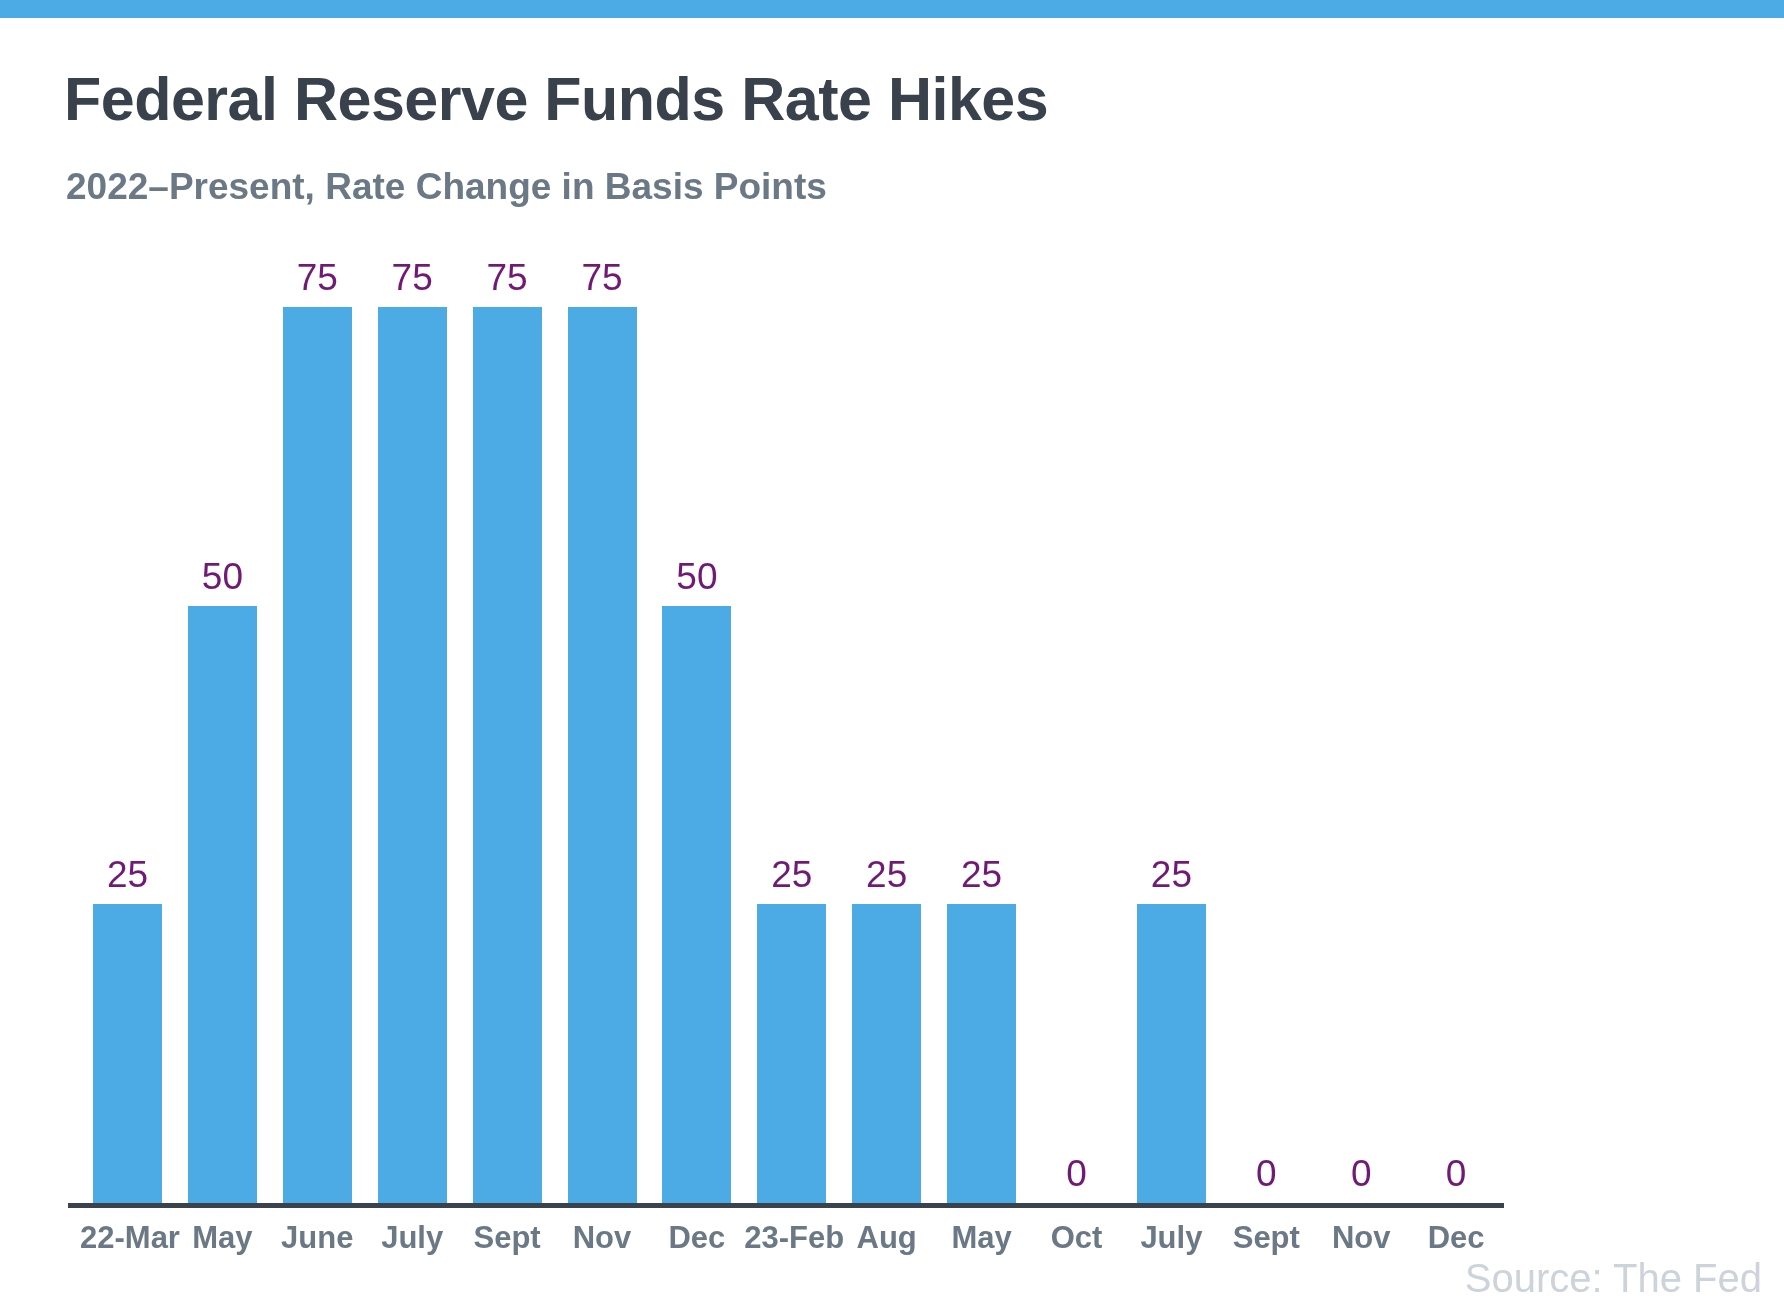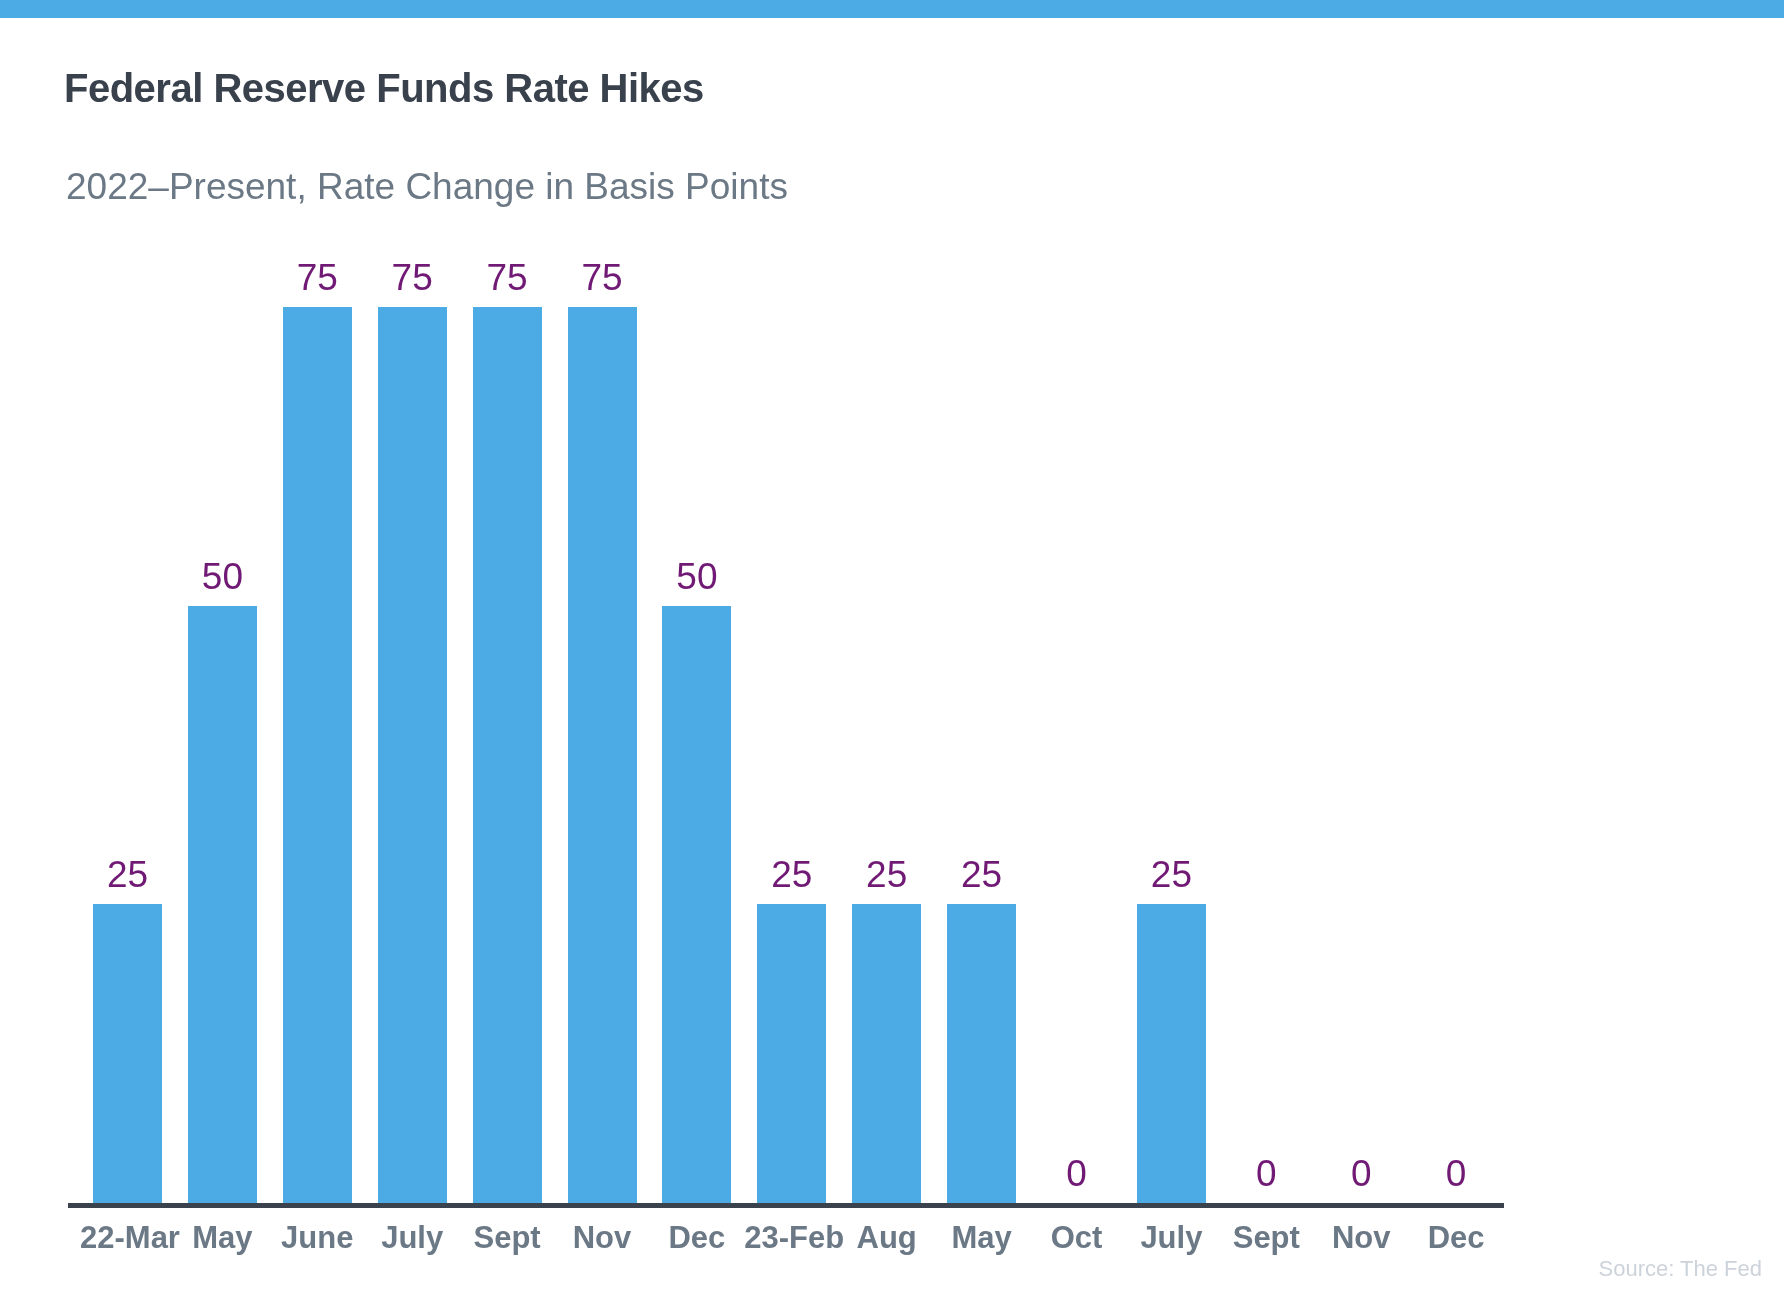--- a/index.html
+++ b/index.html
@@ -22,34 +22,34 @@
     top: 0;
     width: 1784px;
     height: 18px;
     background: #4CAAE5;
   }
 
   .page-title {
     position: absolute;
     left: 64px;
     top: 68px;
-    font-size: 40px;
+    font-size: 61px;
     font-weight: bold;
     color: #39414D;
     letter-spacing: -0.5px;
     white-space: nowrap;
     line-height: 1.02;
   }
 
   .page-subtitle {
     position: absolute;
     left: 66px;
     top: 168px;
     font-size: 37px;
-    font-weight: normal;
+    font-weight: bold;
     color: #6B7885;
     white-space: nowrap;
     line-height: 1.05;
   }
 
   
   .plot {
     position: absolute;
     left: 0;
     top: 0;
@@ -100,21 +100,21 @@
     color: #6B7885;
     line-height: 1;
     white-space: nowrap;
     font-weight: bold;
   }
 
   .source-note {
     position: absolute;
     right: 22px;
     top: 1258px;
-    font-size: 22px;
+    font-size: 40px;
     color: #CDD3DA;
     white-space: nowrap;
     line-height: 1;
   }
 </style>
 </head>
 <body>
 
 <div class="top-rule"></div>
 

